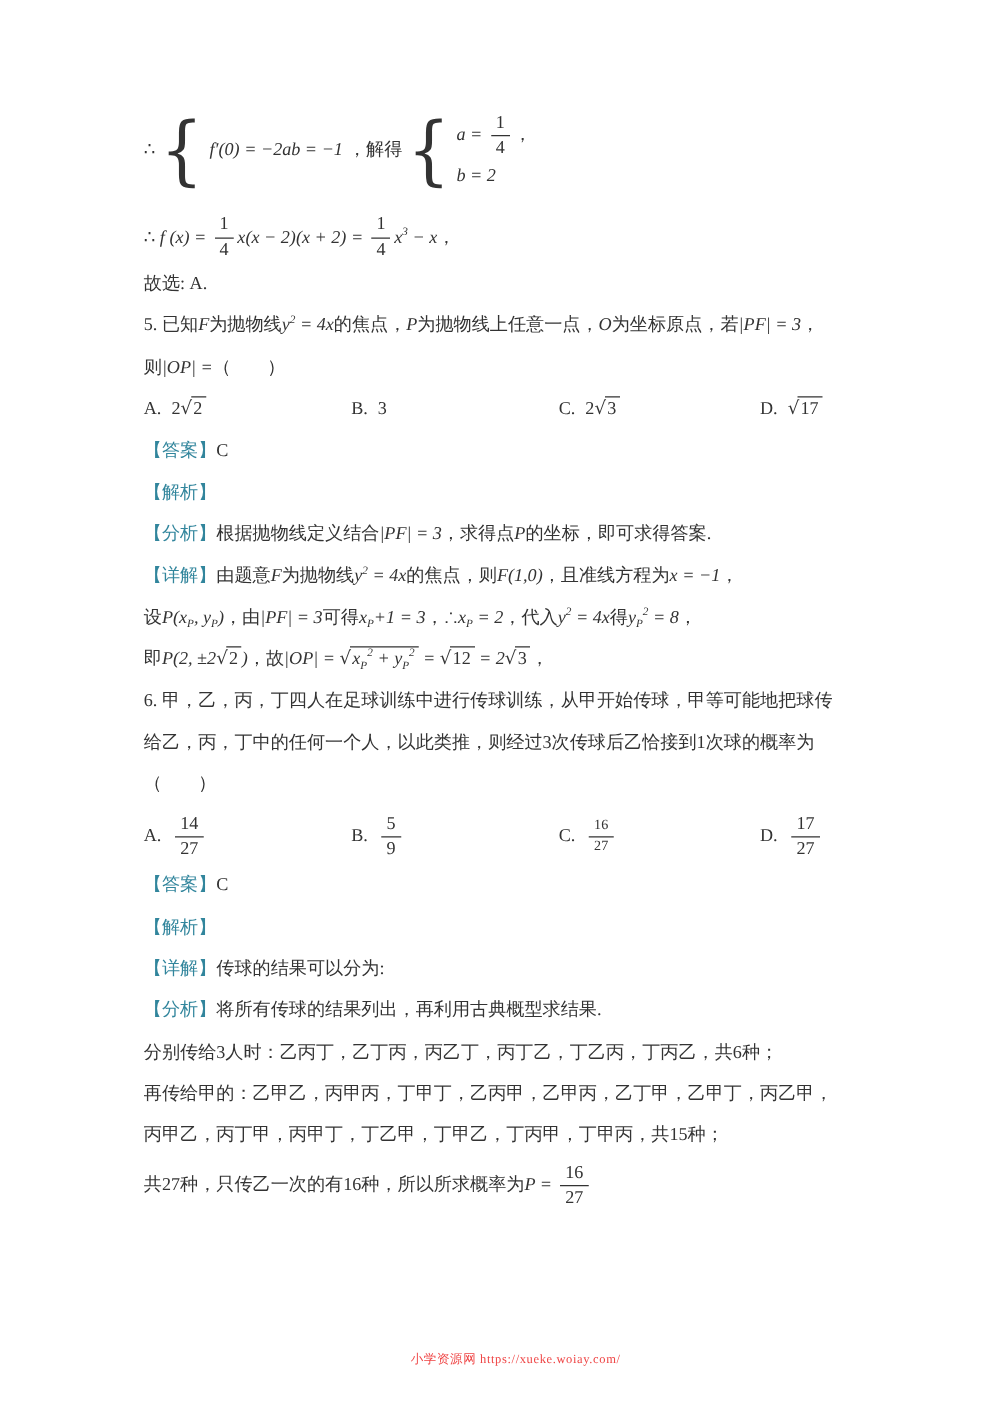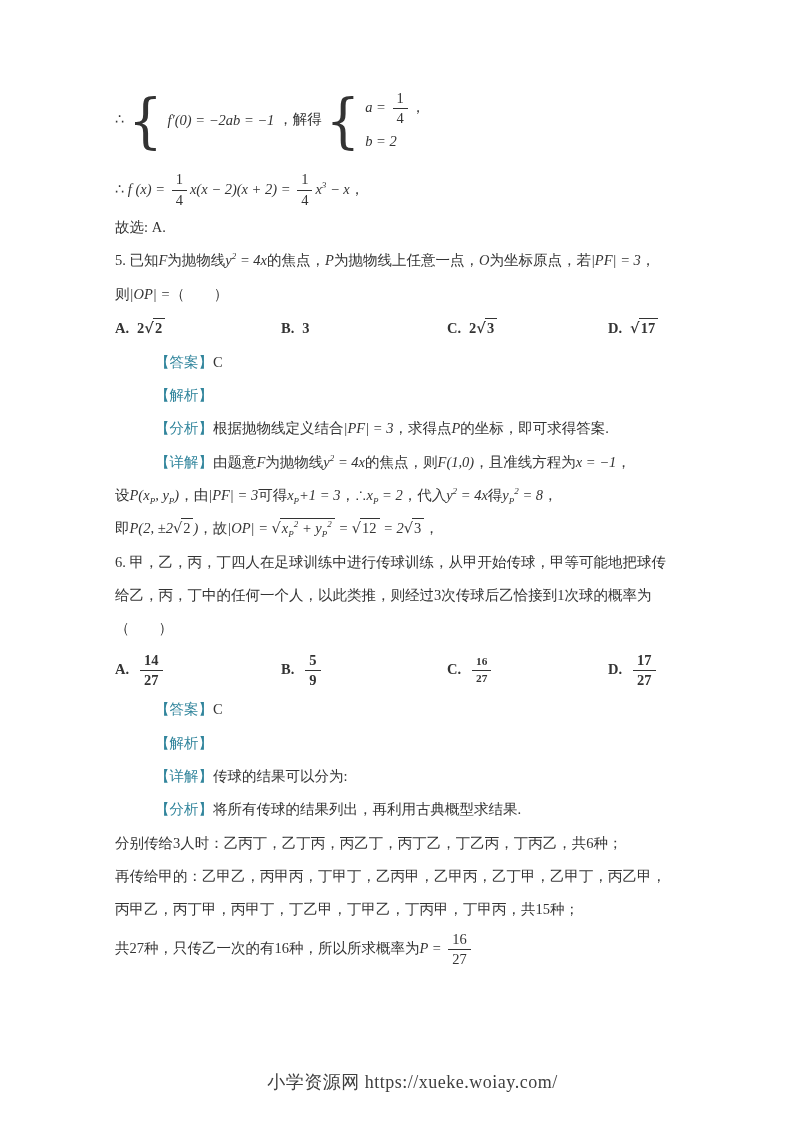--- a/index.html
+++ b/index.html
@@ -4,21 +4,21 @@
 <style>
   html,body{margin:0;padding:0;}
   body{
     width:793px;height:1122px;background:#ffffff;color:#333333;
     font-family:"Liberation Serif","DejaVu Serif",serif;font-size:14.5px;
     position:relative;overflow:hidden;
   }
   .page{width:100%;height:100%;position:relative;}
   .content{padding:86px 116px 0 115px;}
   p.line{margin:0;line-height:2.3;}
-  .tag{color:#31859C;margin-left:40px;}
+  .tag{color:#31859C;}
   .seg-t{font-style:normal;}
   .seg-m{font-style:italic;font-family:"Liberation Serif","DejaVu Serif",serif;}
   .seg-n{font-style:normal;}
   sup.seg-sup,sub.seg-sub{font-style:italic;font-size:0.62em;line-height:0;}
   
   .frac{display:inline-flex;flex-direction:column;text-align:center;vertical-align:middle;
         margin:0 3px;line-height:1.2;font-style:normal;}
   .frac .fn{border-bottom:1.2px solid currentColor;padding:0 4px 1px;}
   .frac .fd{padding-top:1px;}
   .frac-sm{font-size:0.78em;}
@@ -31,28 +31,28 @@
   .sys{display:inline-flex;align-items:center;vertical-align:middle;margin:0 4px;}
   .sys .brace{font-size:54px;line-height:54px;font-weight:400;display:inline-block;
               transform:scaleY(1.12);transform-origin:center;margin-right:5px;
               font-family:"DejaVu Serif",serif;font-style:normal;}
   .sys .sys-rows{display:inline-flex;flex-direction:column;row-gap:4px;justify-content:space-between;}
   .sys .sys-row{line-height:1.35;white-space:nowrap;}
   
   [data-name="solution4-system-line"]{padding:4px 0 14px;line-height:1.4;}
   [data-name="solution4-fx-line"]{padding:6px 0 2px;line-height:1.8;}
   [data-name="question5-stem"],[data-name="question6-stem"]{margin-top:5px;}
-  .option-grid{display:grid;grid-template-columns:166px 166px 161px 1fr;align-items:center;font-weight:bold;}
+  .option-grid{display:grid;grid-template-columns:166px 166px 161px 1fr;align-items:center;}
   [data-name="question5-options"]{line-height:2.3;}
   [data-name="question6-options"]{padding:6px 0 4px;line-height:1.4;}
   .option{white-space:nowrap;}
   .opt-label{margin-right:8px;}
   [data-name="question6-total-line"]{line-height:2.0;padding:4px 0;}
   .footer{position:absolute;left:0;right:0;bottom:28px;text-align:center;
-          color:#404040;font-size:18px;letter-spacing:0.5px;padding-left:32px;}
+          color:#ef4444;font-size:10px;letter-spacing:0.5px;padding-left:32px;}
 </style>
 </head>
 <body>
 
 <div class="page" data-name="document-page">
   <div class="content" data-name="document-content">
 
     <p class="line" data-name="solution4-system-line"><span class="segs" data-name="solution4-line1-segments"><span class="seg-t" data-name="text-segment">∴</span><span class="sys" data-name="brace-system">
             <span class="brace" data-name="left-brace-icon">{</span>
             <span class="sys-rows" data-name="system-rows">

